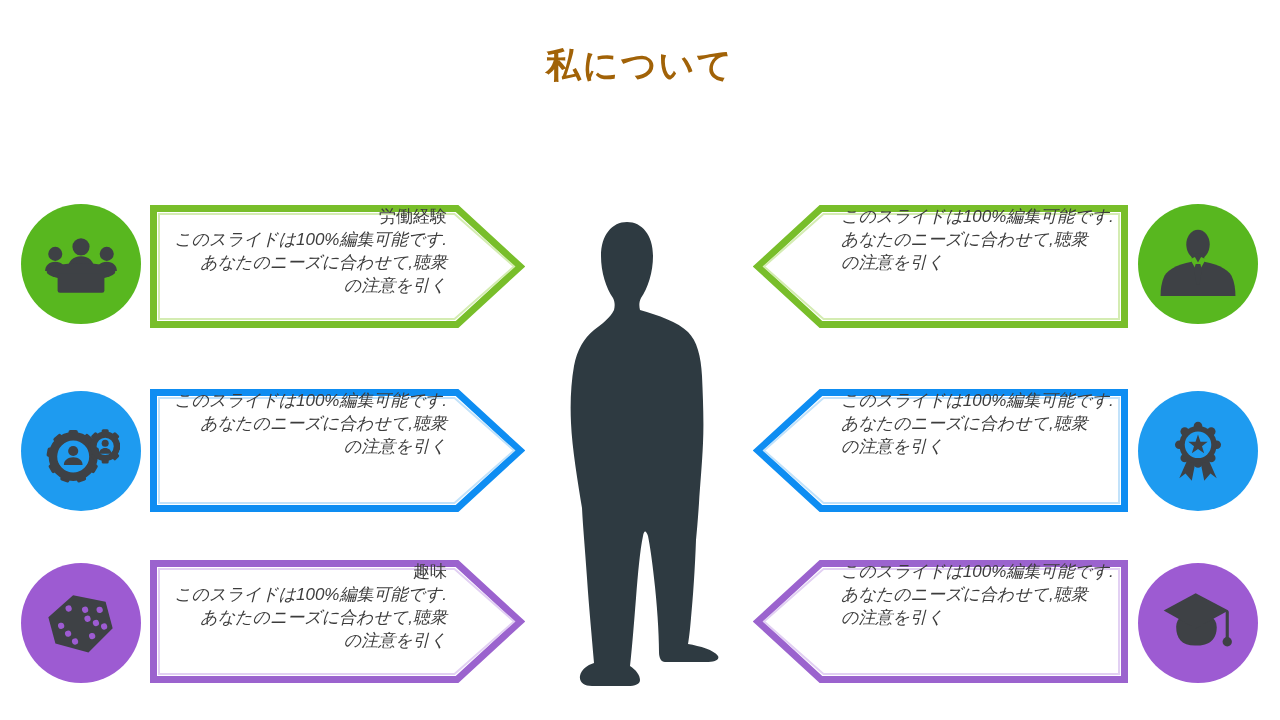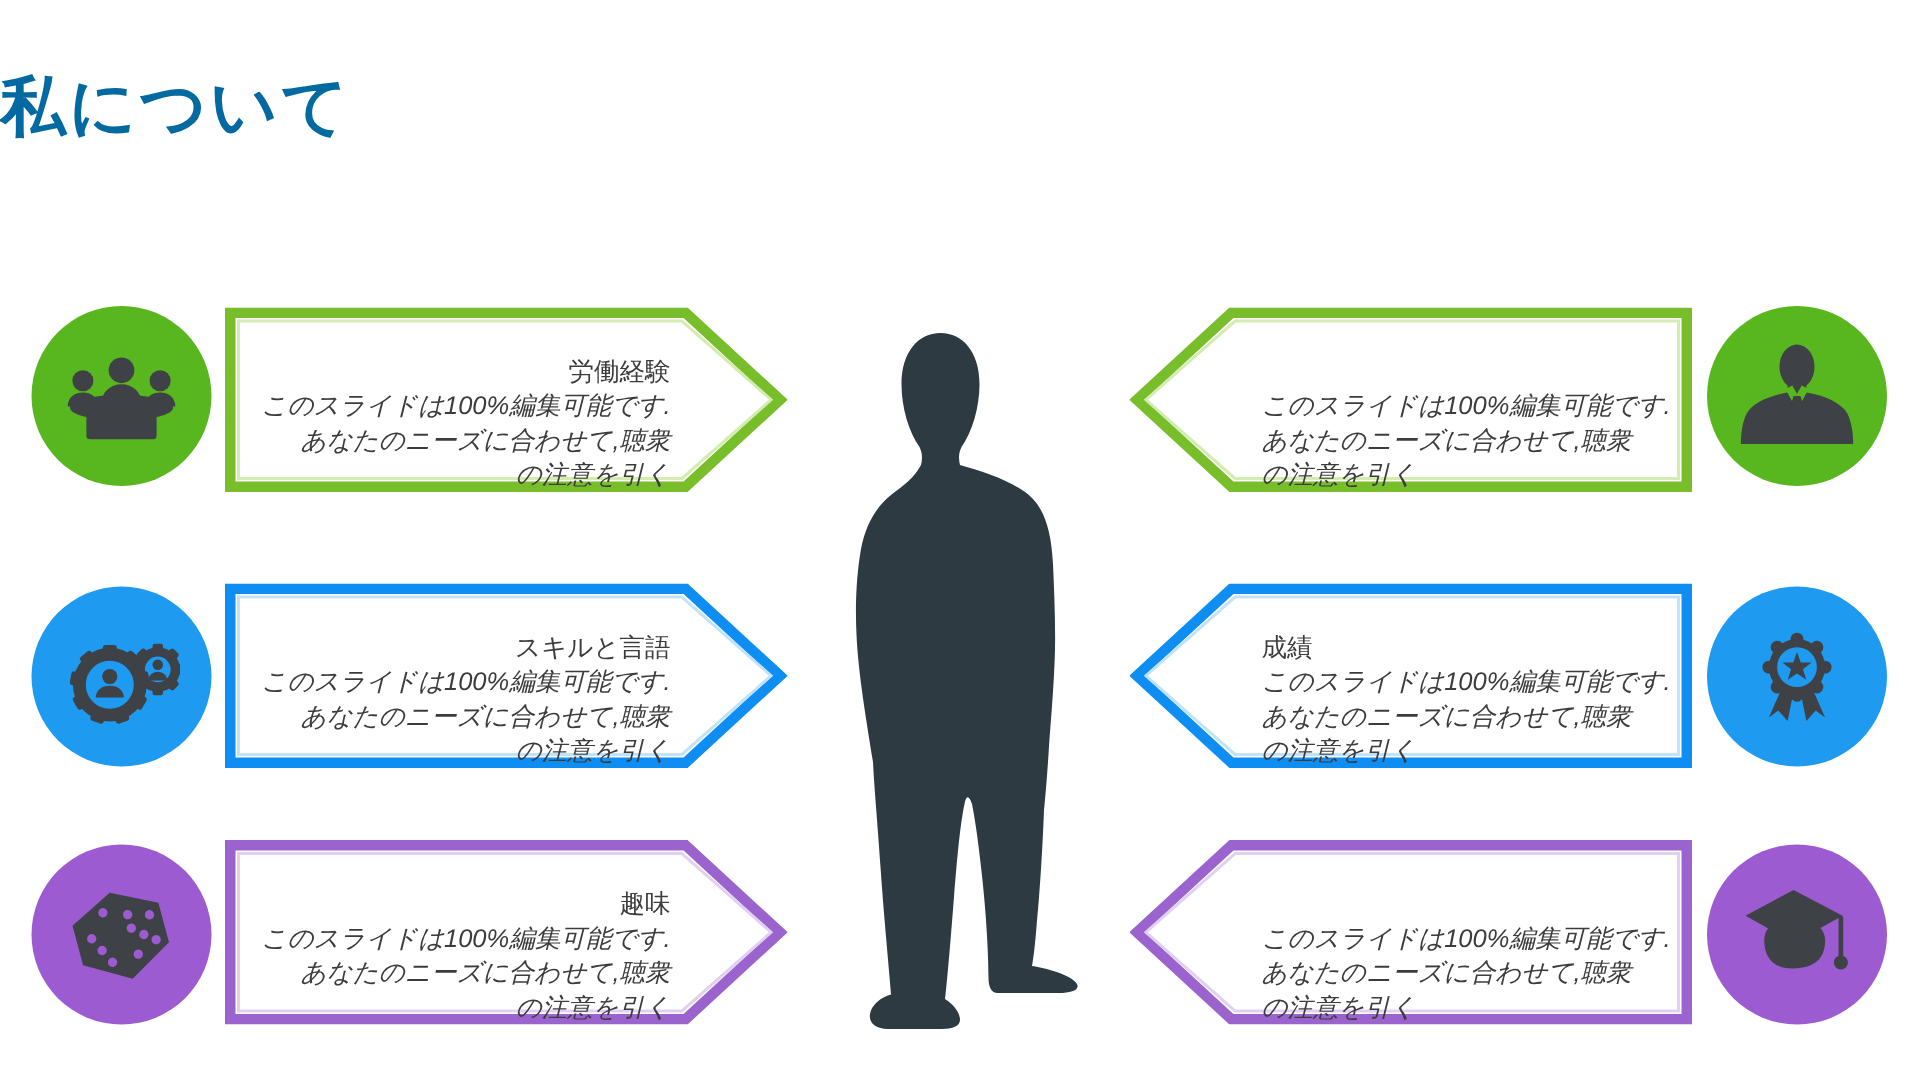--- a/index.html
+++ b/index.html
@@ -1,24 +1,24 @@
 <!DOCTYPE html>
 <html><head>
 <meta charset="utf-8">
 <style>
   html,body{margin:0;padding:0;background:#fff;}
   #slide{position:relative;width:1280px;height:720px;background:#ffffff;overflow:hidden;
          font-family:"Liberation Sans","DejaVu Sans",sans-serif;}
-  .slide-title{position:absolute;top:42px;left:0;width:100%;text-align:left;
-               font-size:44px;font-weight:bold;color:#0369a1;letter-spacing:2px;}
+  .slide-title{position:absolute;top:42px;left:0;width:100%;text-align:center;
+               font-size:35px;font-weight:bold;color:#a16207;letter-spacing:2px;}
   
   .callout{position:absolute;width:375px;height:123px;}
   .callout svg.shape{position:absolute;left:0;top:0;width:100%;height:100%;}
   .callout .ctext{position:absolute;top:0;bottom:0;display:flex;flex-direction:column;
-                  justify-content:flex-end;color:#3c3c3c;font-size:17px;line-height:23px;}
+                  justify-content:flex-start;color:#3c3c3c;font-size:17px;line-height:23px;}
   .callout.left .ctext{left:22px;right:78px;text-align:right;}
   .callout.right .ctext{left:88px;right:14px;text-align:left;}
   .c-body{white-space:pre-line;font-style:italic;}
   
   .badge{position:absolute;width:120px;height:120px;border-radius:50%;
          display:flex;align-items:center;justify-content:center;}
   .badge svg{width:78px;height:78px;}
   .bg-green{background:#58B71F;}
   .bg-blue{background:#1E9BF0;}
   .bg-purple{background:#9D5BD2;}
@@ -134,34 +134,32 @@
       <circle cx="81" cy="40" r="4.5"></circle>
       <path d="M81 46 C76.5 46 73 49 73 53.5 L89 53.5 C89 49 85.5 46 81 46 Z"></path>
     </svg>
   </div>
   <div class="callout left cl r2">
     <svg class="shape" viewBox="0 0 375 123">
       <polygon points="3.5,3.5 307,3.5 370,61.5 307,119.5 3.5,119.5" fill="#ffffff" stroke="#0E8DF2" stroke-width="7"></polygon>
       <polygon points="9,9 304.5,9 364,61.5 304.5,114 9,114" fill="none" stroke="#C2E2FA" stroke-width="2"></polygon>
     </svg>
     <div class="ctext">
-      <div class="c-title">スキルと言語</div>
       <div class="c-body">このスライドは100%編集可能です.
 あなたのニーズに合わせて,聴衆
 の注意を引く</div>
     </div>
   </div>
 
   <div class="callout right cr r2">
     <svg class="shape" viewBox="0 0 375 123">
       <polygon points="371.5,3.5 68,3.5 5,61.5 68,119.5 371.5,119.5" fill="#ffffff" stroke="#0E8DF2" stroke-width="7"></polygon>
       <polygon points="366,9 70.5,9 11,61.5 70.5,114 366,114" fill="none" stroke="#C2E2FA" stroke-width="2"></polygon>
     </svg>
     <div class="ctext">
-      <div class="c-title">成績</div>
       <div class="c-body">このスライドは100%編集可能です.
 あなたのニーズに合わせて,聴衆
 の注意を引く</div>
     </div>
   </div>
   <div class="badge bg-blue br b2">
     <svg viewBox="0 0 100 100" class="glyph">
       <polygon points="37,60 47,63 42,88 34,79 26,85"></polygon>
       <polygon points="63,60 53,63 58,88 66,79 74,85"></polygon>
       <circle cx="74" cy="42" r="5.5"></circle>

